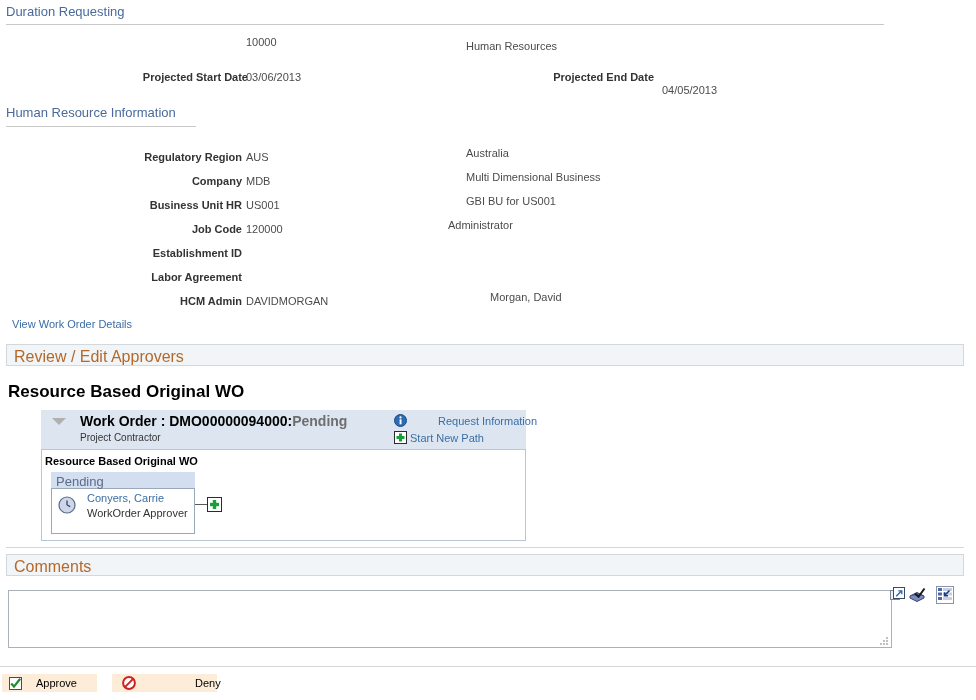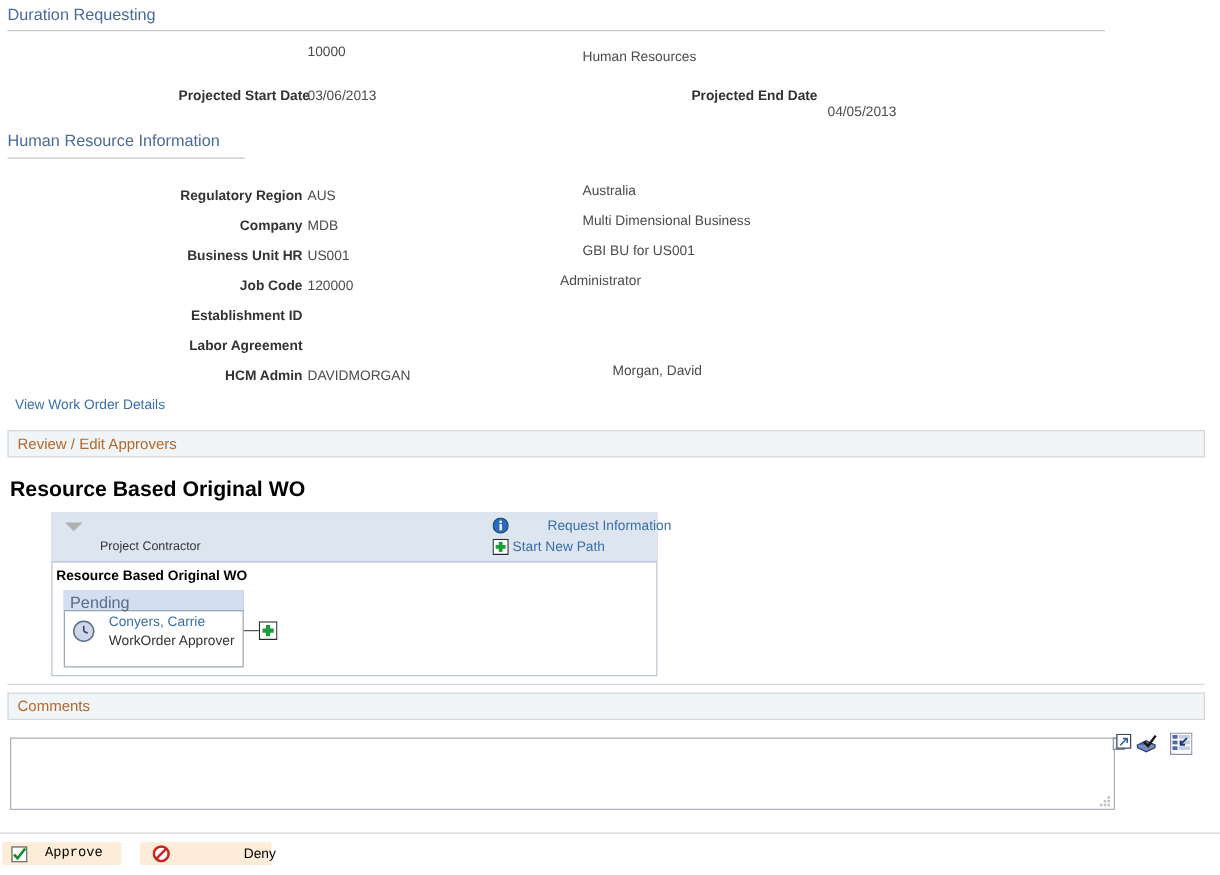--- a/index.html
+++ b/index.html
@@ -67,21 +67,21 @@
 
   
   .bar {
     position: absolute;
     background: #f1f5f7;
     border: 1px solid #d2d8dc;
     box-sizing: border-box;
   }
   .bar-label {
     position: absolute;
-    font-size: 12px;
+    font-size: 16px;
     color: #b5682a;
     white-space: nowrap;
     cursor: pointer;
   }
 
   
   .page-title {
     position: absolute;
     font-size: 17px;
     font-weight: bold;
@@ -282,20 +282,23 @@
 
   <div class="page-title" style="left:8px; top:382px;">Resource Based Original WO</div>
 
   <div class="wf-outer" style="left:41px; top:410px; width:485px; height:131px;">
   </div>
 
   <div class="wf-head" style="left:41px; top:410px; width:485px; height:40px;"></div>
 
   <span class="triangle-down" style="left:52px; top:418px;"></span>
 
+  <div class="wf-title" style="left:80px; top:413px;">
+    <span>Work Order : </span><span>DMO00000094000</span><span>:</span><span class="status">Pending</span>
+  </div>
 
   <div class="wf-sub" style="left:80px; top:432px;">Project Contractor</div>
 
   <span class="icon" style="left:394px; top:414px;">
     <svg width="13" height="13" viewBox="0 0 13 13">
       <circle cx="6.5" cy="6.5" r="6" fill="#2d6cb5" stroke="#1b4a80"></circle>
       <circle cx="6.5" cy="3.4" r="1.1" fill="#ffffff"></circle>
       <rect x="5.6" y="5.3" width="1.9" height="5" fill="#ffffff"></rect>
     </svg>
   </span>
@@ -384,21 +387,21 @@
 
   <hr class="sep" style="left:0px; top:666px; width:976px;">
 
   <div class="pbutton" style="left:2px; top:674px; width:95px; height:18px;">
     <span class="icon" style="position:relative; left:6px; top:0;">
       <svg width="13" height="13" viewBox="0 0 13 13">
         <rect x="0.5" y="0.5" width="12" height="12" fill="#ffffff" stroke="#4b4b4b"></rect>
         <path d="M2.2 6.6 L5 9.6 L11.2 1.8" fill="none" stroke="#1f8a2e" stroke-width="2.2"></path>
       </svg>
     </span>
-    <span class="plabel" style="position:relative; left:20px;font-family:Liberation Mono, monospace;">Approve</span>
+    <span class="plabel" style="position:relative; left:20px;">Approve</span>
   </div>
 
   <div class="pbutton" style="left:112px; top:674px; width:105px; height:18px;">
     <span class="icon" style="position:relative; left:9px; top:0;">
       <svg width="14" height="14" viewBox="0 0 14 14">
         <circle cx="7" cy="7" r="5.9" fill="#ffffff" stroke="#cc2222" stroke-width="2"></circle>
         <line x1="2.9" y1="11.1" x2="11.1" y2="2.9" stroke="#cc2222" stroke-width="2"></line>
       </svg>
     </span>
     <span class="plabel" style="position:relative; left:32px;padding-left:36px;">Deny</span>

